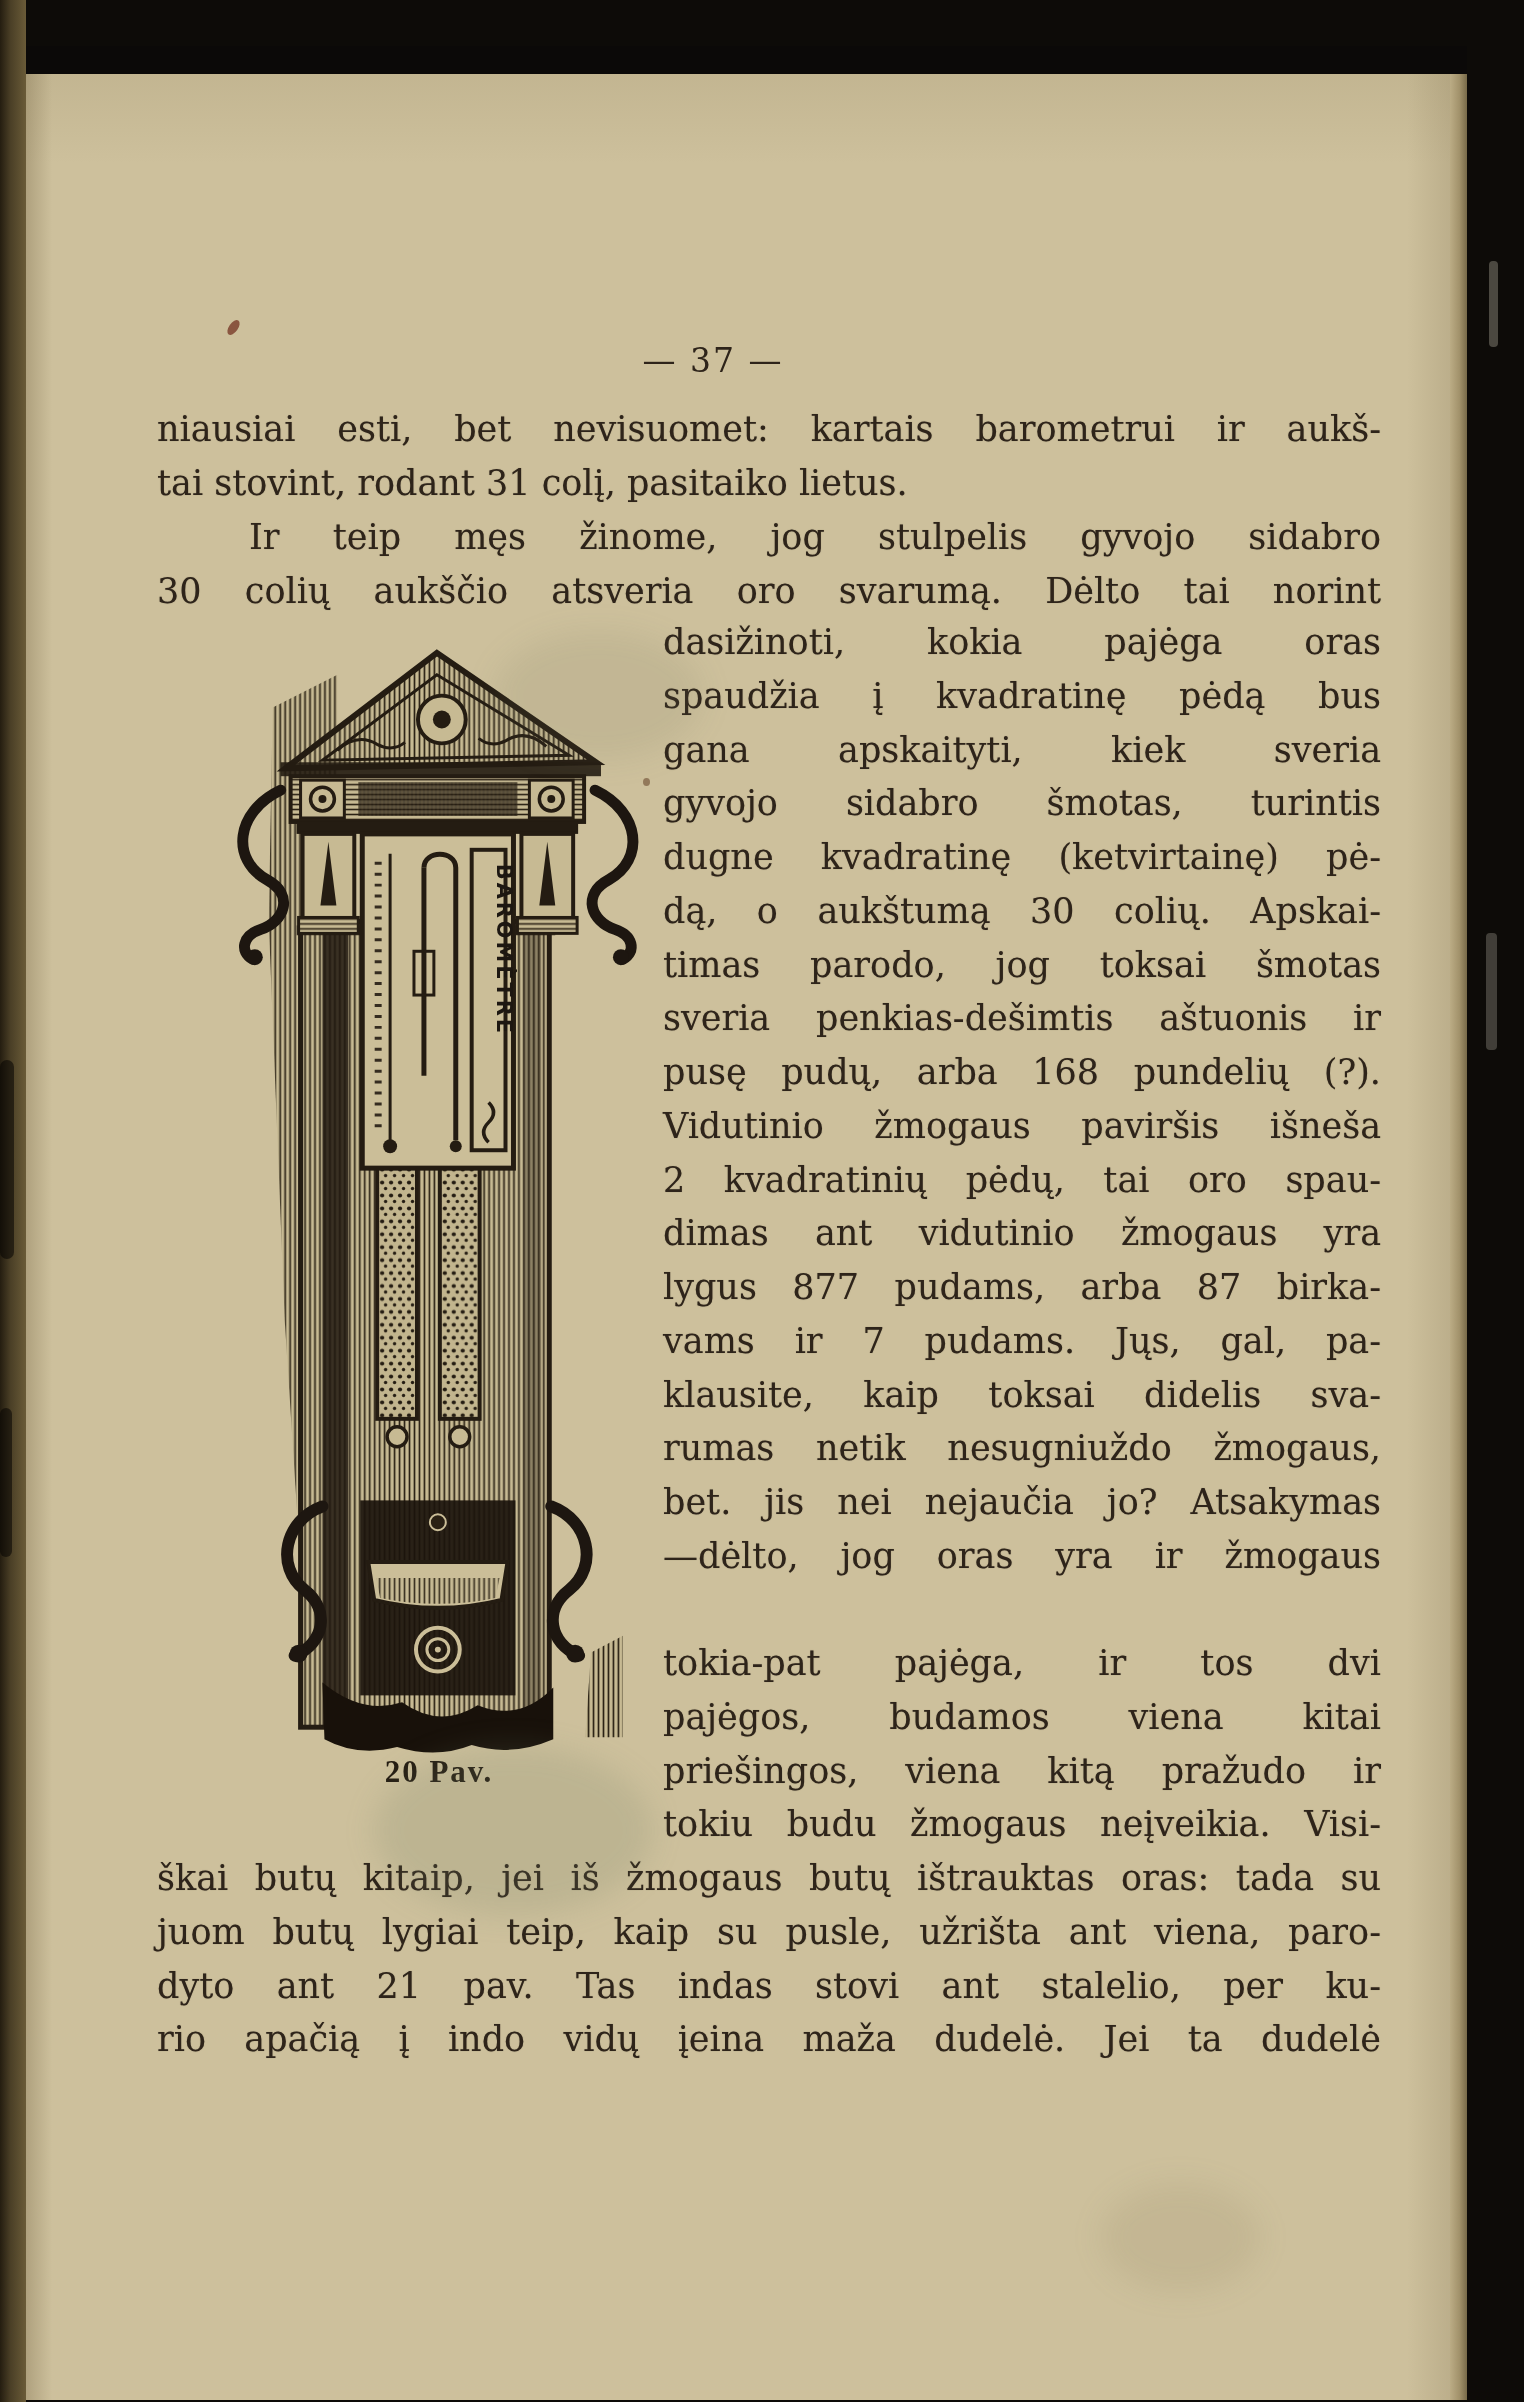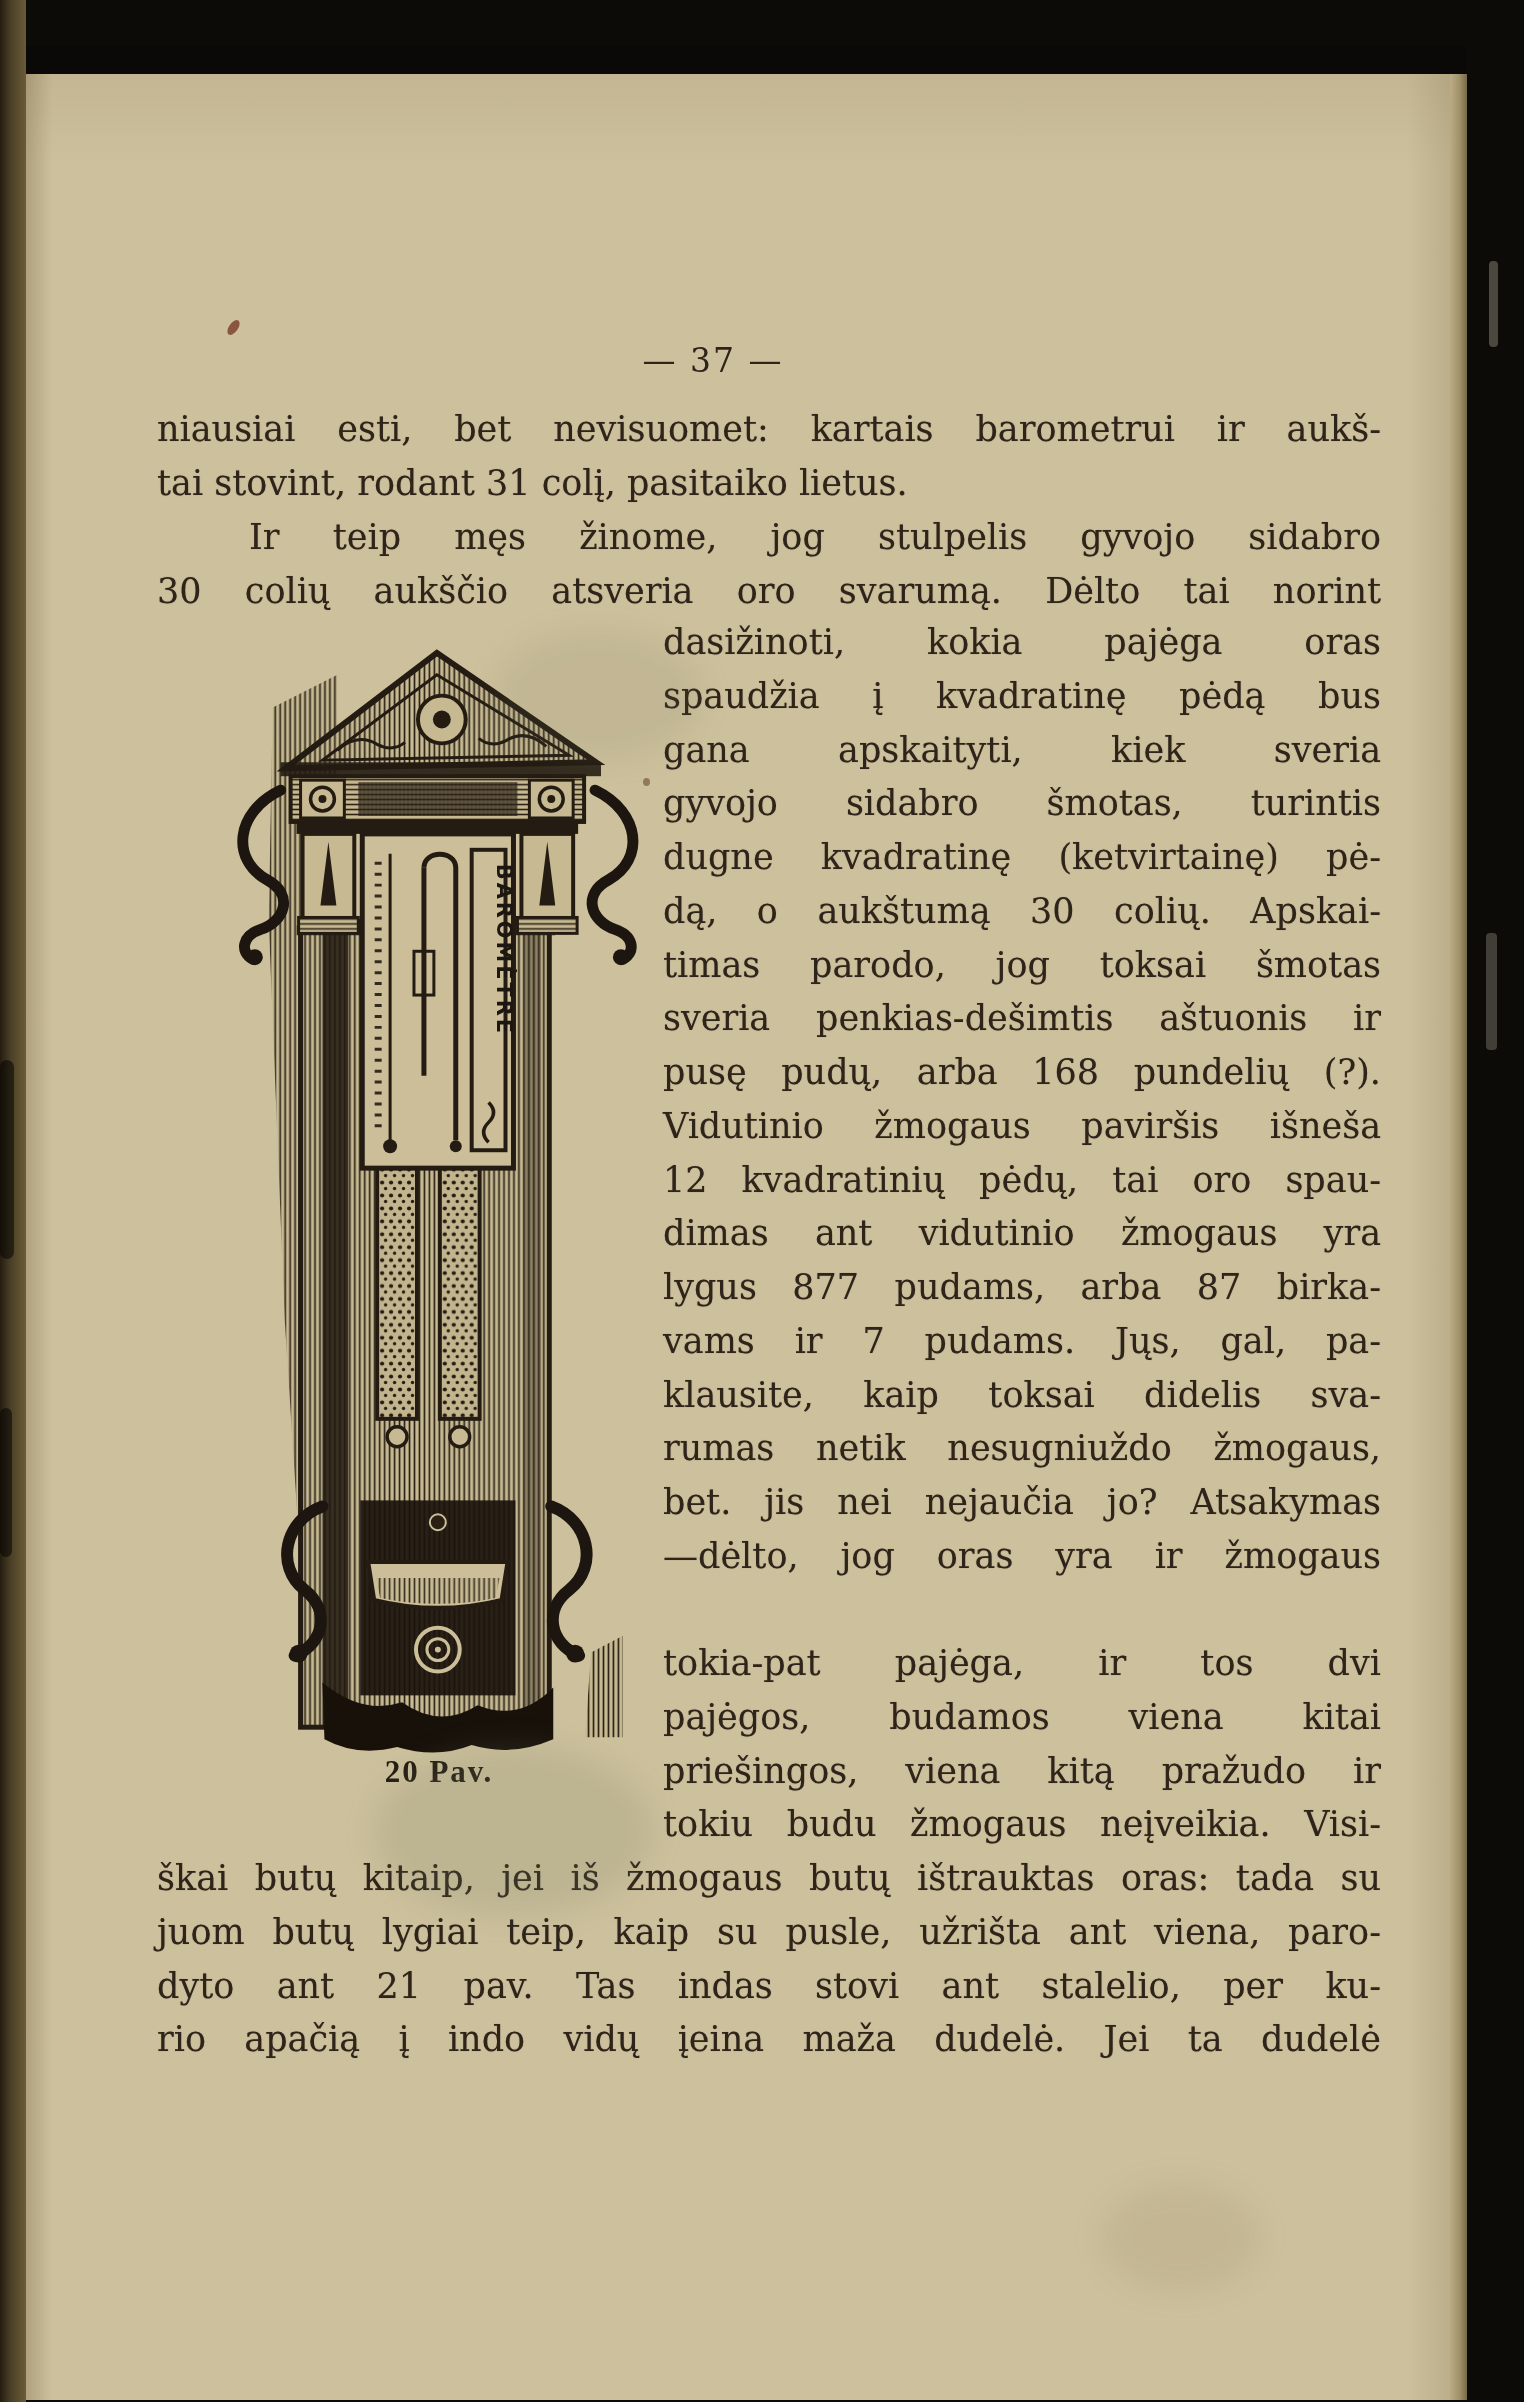--- a/index.html
+++ b/index.html
@@ -76,21 +76,21 @@
   <div class="ln col" style="top:541px">dasižinoti, kokia pajėga oras</div>
   <div class="ln col" style="top:595px">spaudžia į kvadratinę pėdą bus</div>
   <div class="ln col" style="top:649px">gana apskaityti, kiek sveria</div>
   <div class="ln col" style="top:702px">gyvojo sidabro šmotas, turintis</div>
   <div class="ln col" style="top:756px">dugne kvadratinę (ketvirtainę) pė-</div>
   <div class="ln col" style="top:810px">dą, o aukštumą 30 colių. Apskai-</div>
   <div class="ln col" style="top:864px">timas parodo, jog toksai šmotas</div>
   <div class="ln col" style="top:917px">sveria penkias-dešimtis aštuonis ir</div>
   <div class="ln col" style="top:971px">pusę pudų, arba 168 pundelių (?).</div>
   <div class="ln col" style="top:1025px">Vidutinio žmogaus paviršis išneša</div>
-  <div class="ln col" style="top:1079px">12 kvadratinių pėdų, tai oro spau-</div>
+  <div class="ln col" style="top:1079px">2 kvadratinių pėdų, tai oro spau-</div>
   <div class="ln col" style="top:1132px">dimas ant vidutinio žmogaus yra</div>
   <div class="ln col" style="top:1186px">lygus 877 pudams, arba 87 birka-</div>
   <div class="ln col" style="top:1240px">vams ir 7 pudams. Jųs, gal, pa-</div>
   <div class="ln col" style="top:1294px">klausite, kaip toksai didelis sva-</div>
   <div class="ln col" style="top:1347px">rumas netik nesugniuždo žmogaus,</div>
   <div class="ln col" style="top:1401px">bet. jis nei nejaučia jo? Atsakymas</div>
   <div class="ln col" style="top:1455px">—dėlto, jog oras yra ir žmogaus</div>
   <div class="ln col" style="top:1562px">tokia-pat pajėga, ir tos dvi</div>
   <div class="ln col" style="top:1616px">pajėgos, budamos viena kitai</div>
   <div class="ln col" style="top:1670px">priešingos, viena kitą pražudo ir</div>

